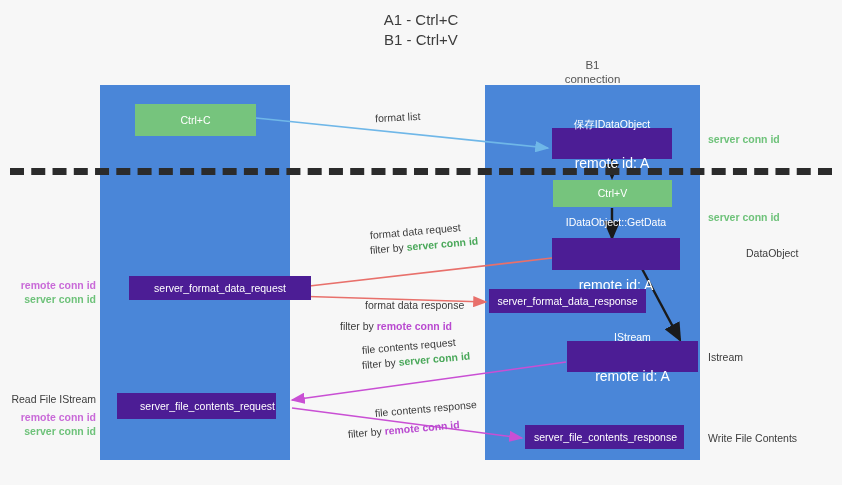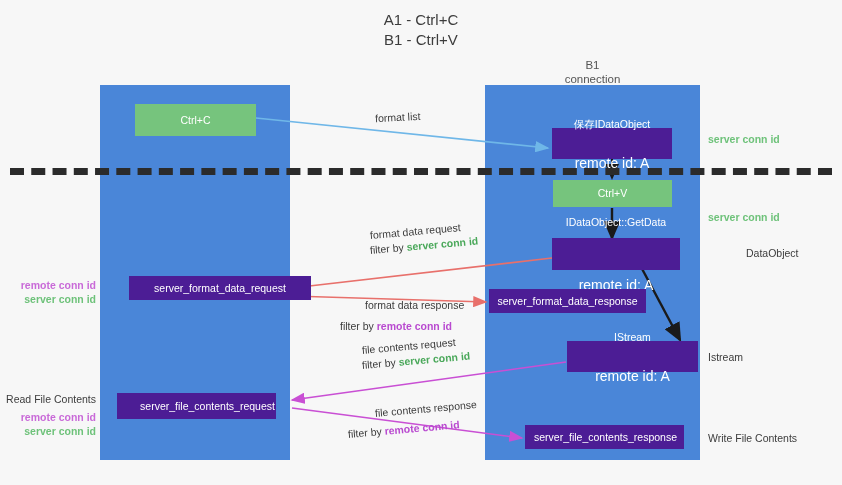--- a/index.html
+++ b/index.html
@@ -242,21 +242,21 @@
 
   <div class="abs side-note r-note plain-note" style="top:350px;">Istream</div>
 
   <div class="abs side-note r-note plain-note" style="top:431px;">Write File Contents</div>
 
   <div class="abs side-note l-note right-align" style="top:278px;">
     <div class="purple-id">remote conn id</div>
     <div class="green-id">server conn id</div>
   </div>
 
-  <div class="abs side-note l-note right-align plain-note" style="top:392px;">Read File Contents</div>
+  <div class="abs side-note l-note right-align plain-note" style="top:392px;">Read File IStream</div>
 
   <div class="abs side-note l-note right-align" style="top:410px;">
     <div class="purple-id">remote conn id</div>
     <div class="green-id">server conn id</div>
   </div>
 
   <div class="abs" id="divider"></div>
 
 </div>
 

